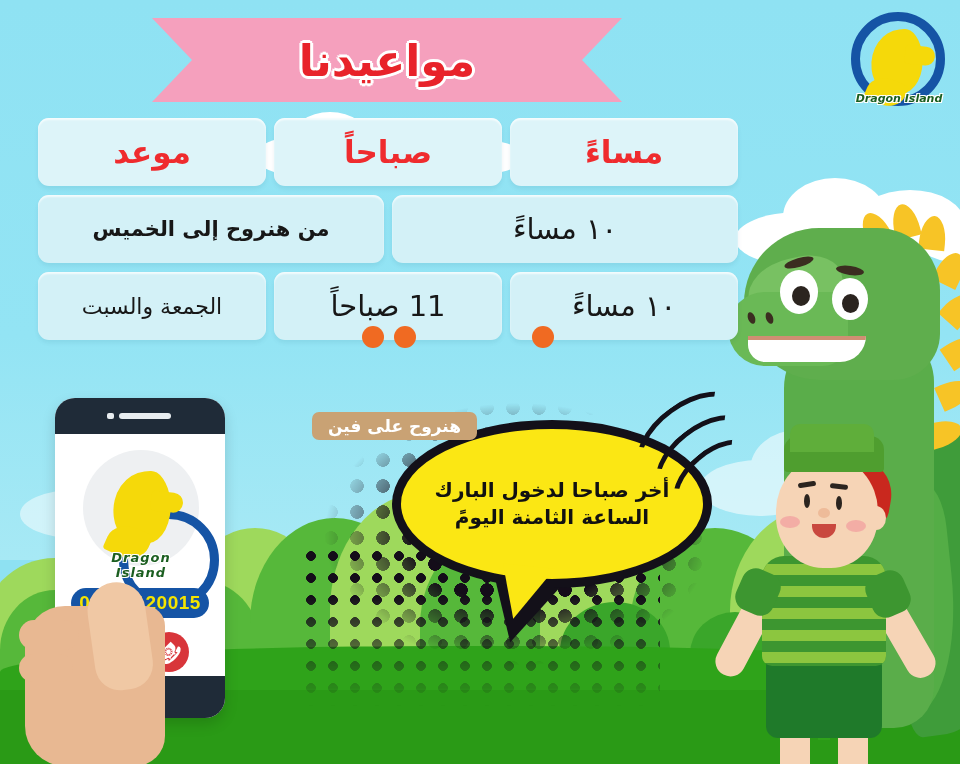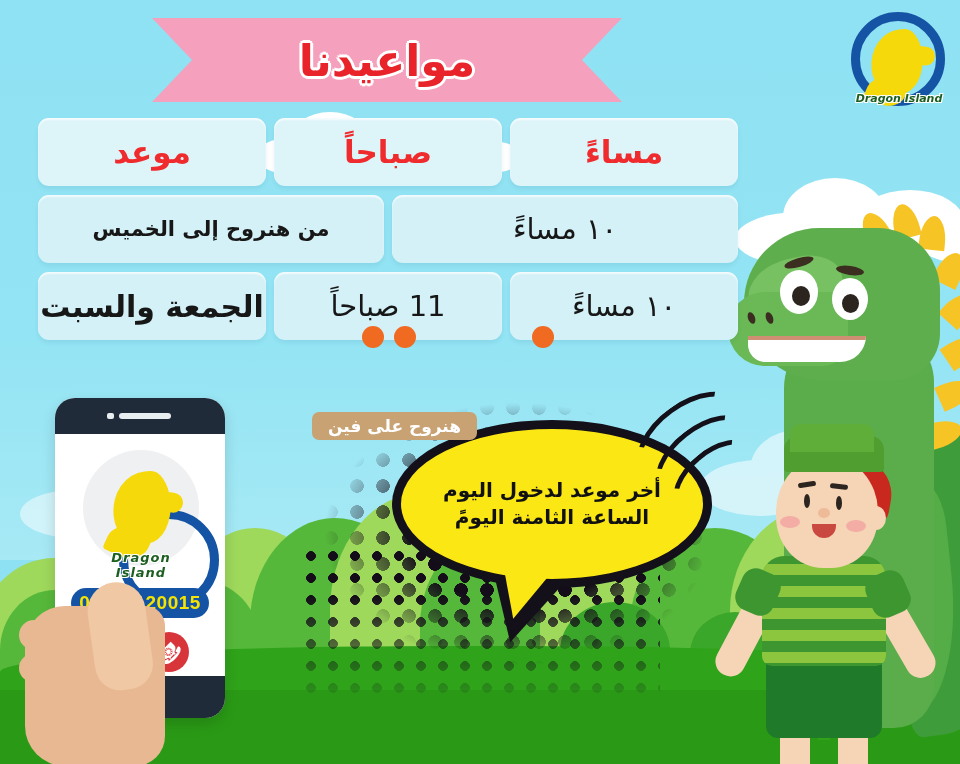--- a/index.html
+++ b/index.html
@@ -78,21 +78,21 @@
   .table { position:absolute; left:38px; top:118px; width:700px; }
   .trow { display:flex; gap:8px; margin-bottom:9px; }
   .cell { flex:1; height:68px; border-radius:11px;
           background:#d3f1f7;
           box-shadow:0 2px 2px rgba(255,255,255,.75) inset, 0 3px 4px rgba(0,80,100,.08);
           display:flex; align-items:center; justify-content:center; }
   .cell.head { background:#ddf4f9; }
   .head-txt { color:#ef2b2e; font-size:31px; font-weight:700; }
   .cell-txt { color:#171717; font-size:29px; font-weight:400; }
   .cell-txt.small { font-size:21px; font-weight:700; }
-  .cell-txt.bold { font-size:30px; font-weight:700; }
+  .cell-txt.bold { font-size:22px; font-weight:400; }
 
   
   .bubble-wrap { position:absolute; left:392px; top:420px; width:330px; height:210px; }
   .bubble { position:absolute; left:0; top:0; width:320px; height:168px;
             background:#fbe714; border:9px solid #131019; border-radius:50%;
             display:flex; flex-direction:column; align-items:center; justify-content:center;
             text-align:center; padding:0 24px; }
   .bubble-line { color:#111; font-size:20px; font-weight:700; line-height:1.35; }
   .bubble-tail { position:absolute; left:96px; top:150px; width:0; height:0;
             border-left:26px solid transparent; border-right:54px solid transparent;
@@ -360,21 +360,21 @@
     <div class="boy-nose"></div>
     <div class="boy-mouth"></div>
     <div class="boy-cap"></div>
     <div class="boy-cap2"></div>
 
   </div>
 
   <div class="bubble-wrap">
     <div class="bubble-tail"></div>
     <div class="bubble">
-      <div class="bubble-line">أخر موعد لدخول اليوم</div>
+      <div class="bubble-line">أخر صباحا لدخول البارك</div>
       <div class="bubble-line">الساعة الثامنة اليومً</div>
     </div>
     <div class="bubble-tail-in"></div>
     <div class="swoosh" id="sw1"></div>
     <div class="swoosh" id="sw2"></div>
     <div class="swoosh" id="sw3"></div>
   </div>
 
   <div class="phone-wrap">
     <div class="phone">

